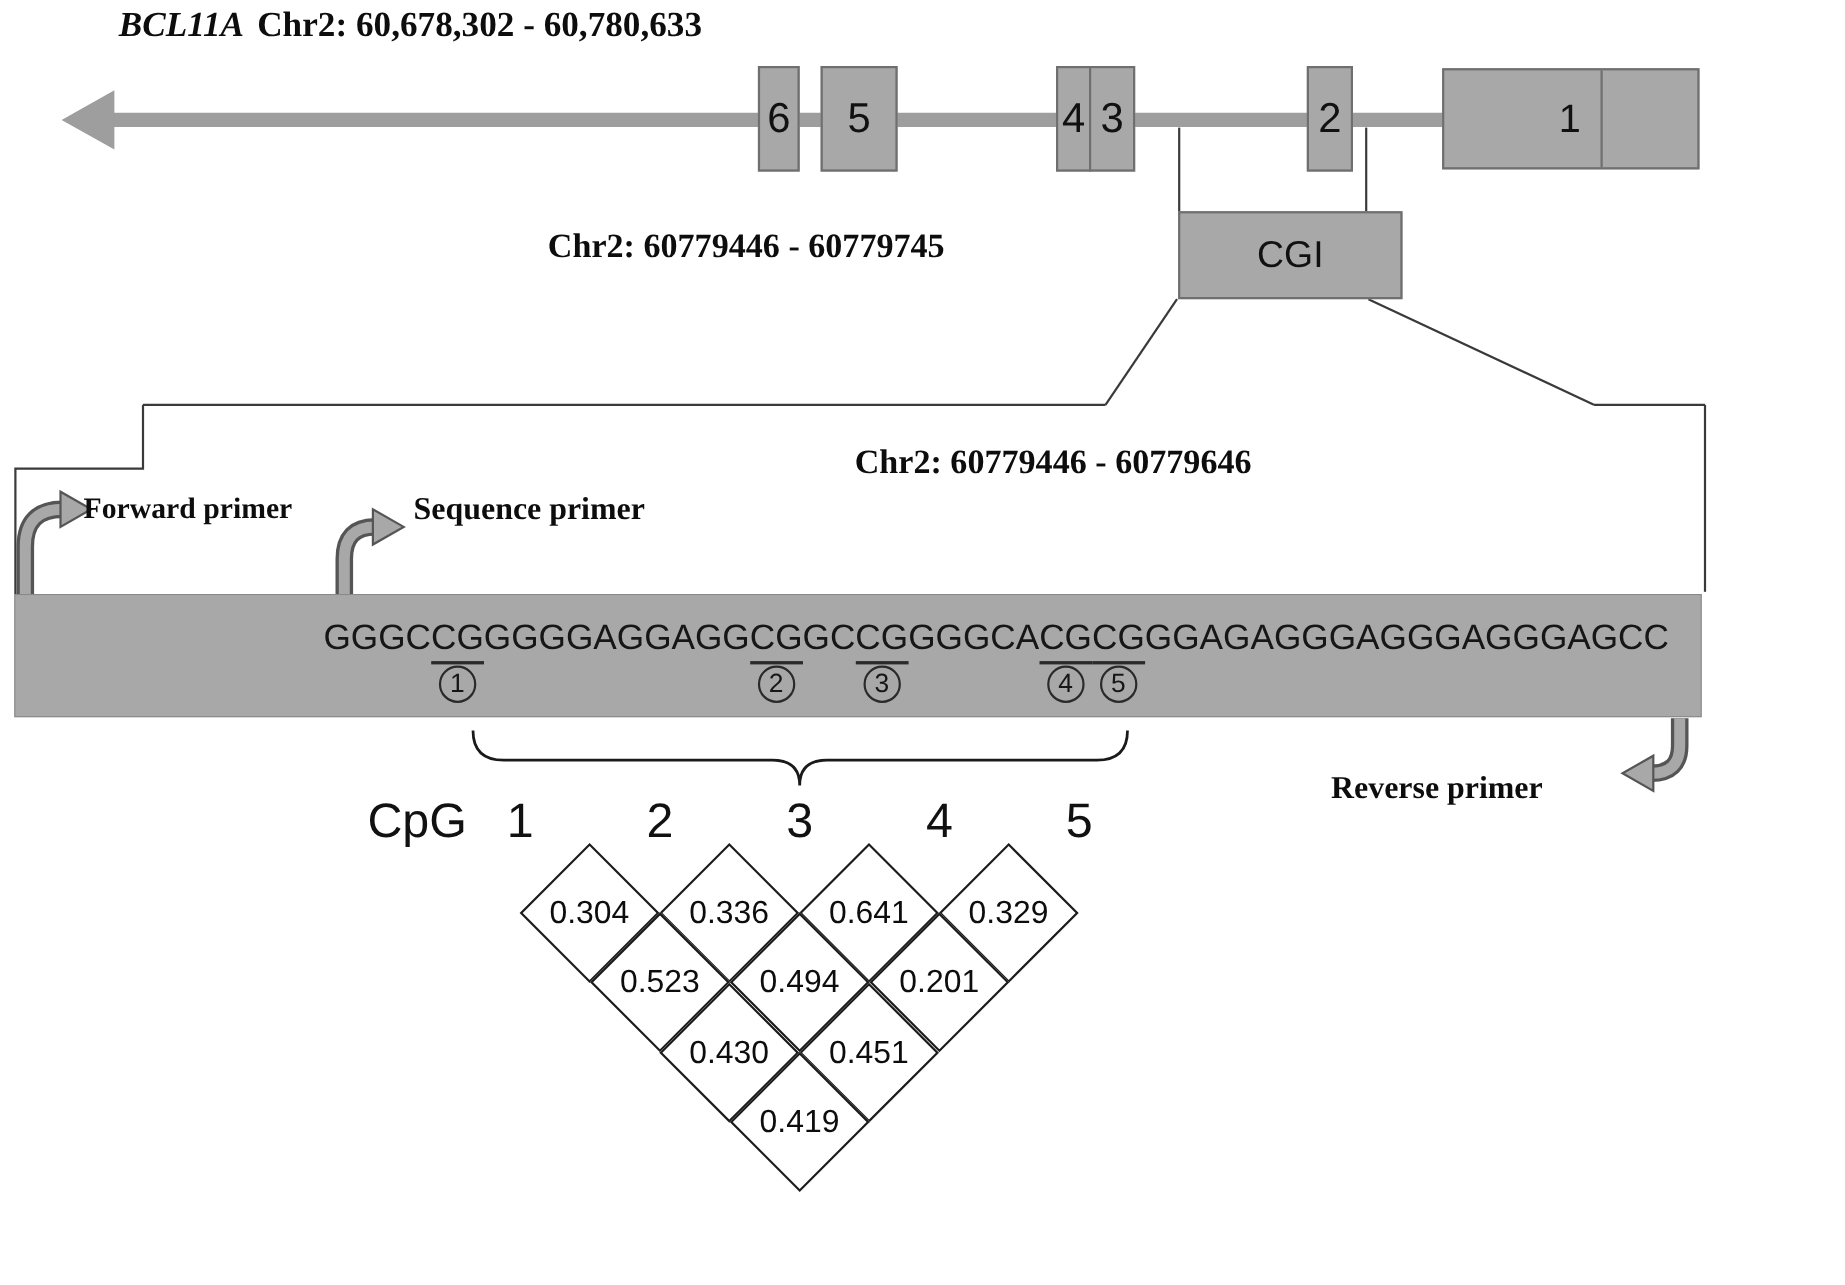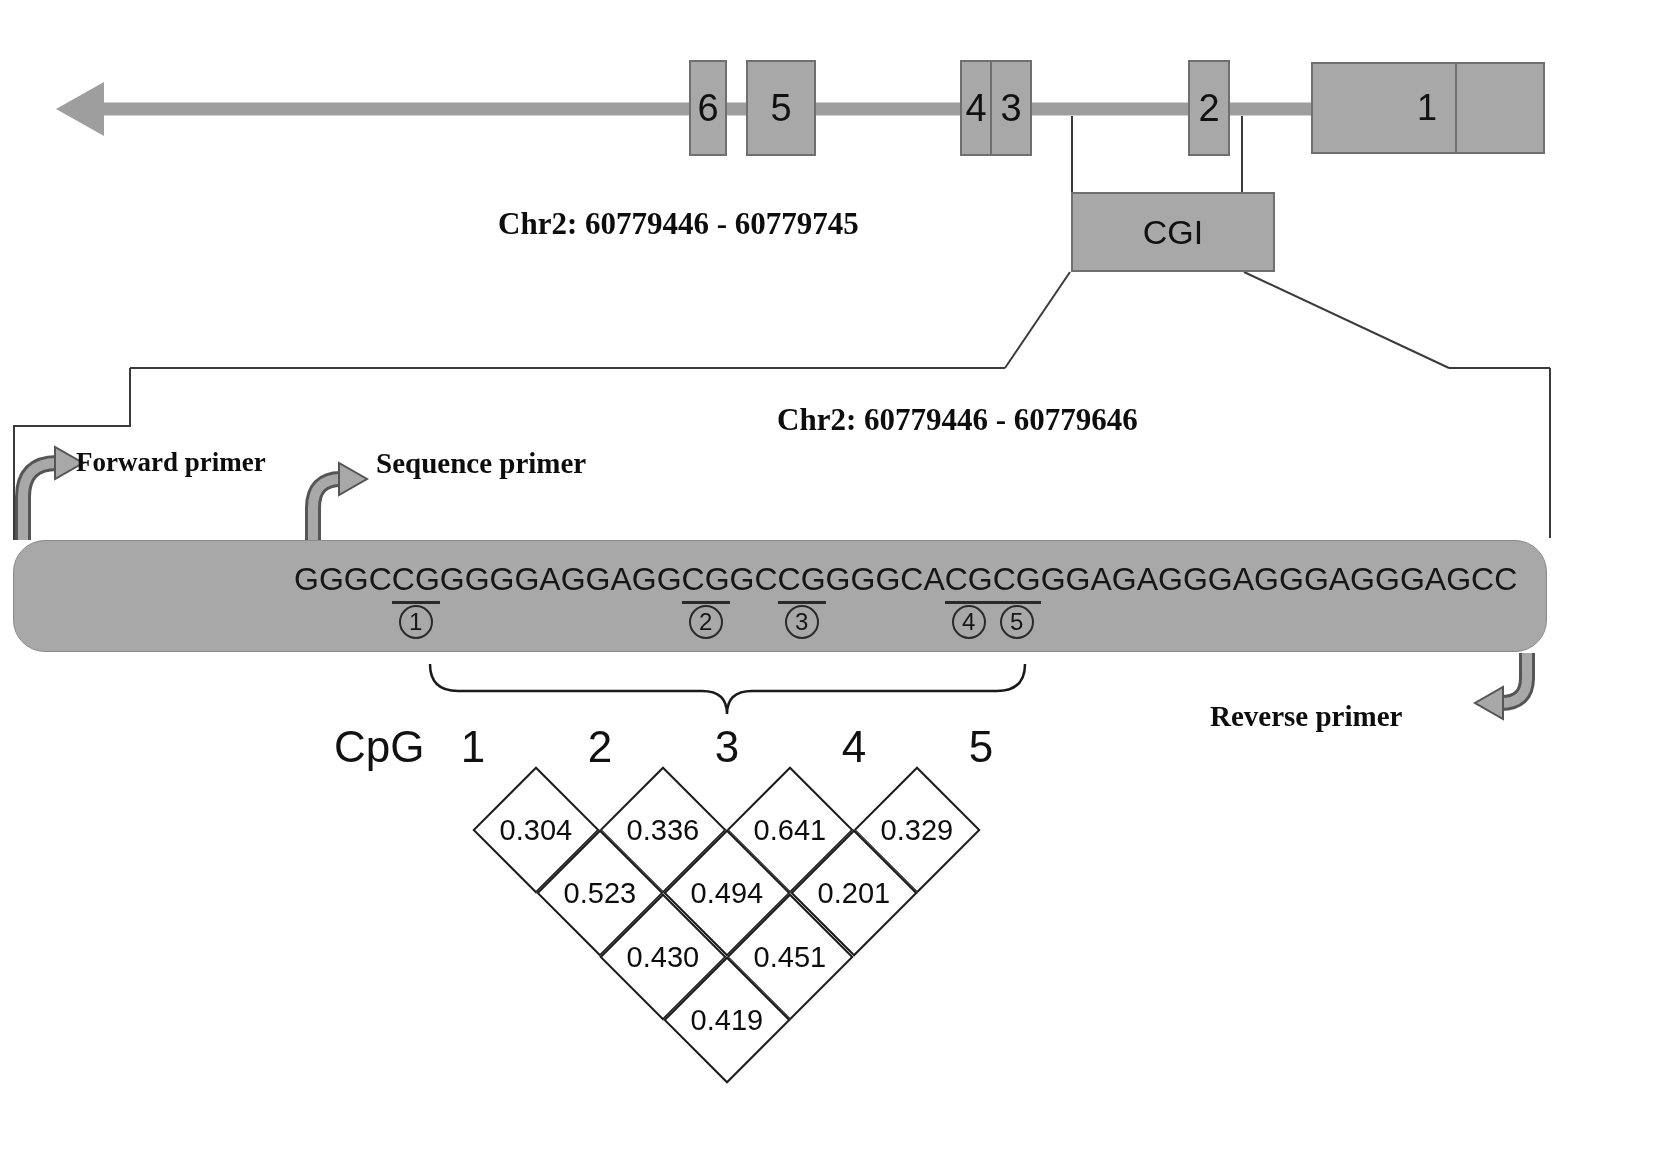--- a/index.html
+++ b/index.html
@@ -96,40 +96,43 @@
 
     <g>
       <path d="M 1527 653 L 1527 678 Q 1527 703 1501 703" fill="none" stroke="#555" stroke-width="16"></path>
       <path d="M 1527 653 L 1527 678 Q 1527 703 1501 703" fill="none" stroke="#a8a8a8" stroke-width="10"></path>
       <polygon points="1503,687 1503,719 1475,703" fill="#a8a8a8" stroke="#555" stroke-width="2"></polygon>
     </g>
 
     <path d="M 430 664 Q 430 691 458 691 L 702 691 Q 727 691 727 714 Q 727 691 752 691 L 997 691 Q 1025 691 1025 664" fill="none" stroke="#1a1a1a" stroke-width="2.5"></path>
   </svg>
 
+  <div class="title" style="left:108px; top:4px; font-size:32px;">
+    <span class="gene-name">BCL11A</span><span>Chr2: 60,678,302 - 60,780,633</span>
+  </div>
 
   <div class="box exon" style="left:689px; top:60px; width:38px; height:96px;">6</div>
   <div class="box exon" style="left:746px; top:60px; width:70px; height:96px;">5</div>
   <div class="box exon" style="left:960px; top:60px; width:32px; height:96px;">4</div>
   <div class="box exon" style="left:990px; top:60px; width:42px; height:96px;">3</div>
   <div class="box exon" style="left:1188px; top:60px; width:42px; height:96px;">2</div>
 
   <div class="box promoter-box" style="left:1311px; top:62px; width:234px; height:92px;">
     <div class="p-cell p-exon1">1</div>
   </div>
 
   <div class="box" style="left:1071px; top:192px; width:204px; height:80px; font-size:34px;">CGI</div>
   <div class="title" style="left:498px; top:206px; font-size:31px;">Chr2: 60779446 - 60779745</div>
   <div class="title" style="left:753px; top:402px; font-size:31px;margin-left:24px;">Chr2: 60779446 - 60779646</div>
 
   <div class="title" style="left:76px; top:447px; font-size:27px;">Forward primer</div>
   <div class="title" style="left:376px; top:447px; font-size:29px;">Sequence primer</div>
   <div class="title" style="left:1210px; top:700px; font-size:29px;">Reverse primer</div>
 
-  <div class="seq-bar" style="left:13px; top:540px; width:1534px; height:112px;border-radius:32px;">
+  <div class="seq-bar" style="left:13px; top:540px; width:1534px; height:112px;">
     <div class="seq-line"><span class="seg">GGGC</span><span class="site"><span class="seg">CG</span><span class="marker">1</span></span><span class="seg">GGGGAGGAGG</span><span class="site"><span class="seg">CG</span><span class="marker">2</span></span><span class="seg">GC</span><span class="site"><span class="seg">CG</span><span class="marker">3</span></span><span class="seg">GGGCA</span><span class="site"><span class="seg">CG</span><span class="marker">4</span></span><span class="site"><span class="seg">CG</span><span class="marker">5</span></span><span class="seg">GGAGAGGGAGGGAGGGAGCC</span></div>
   </div>
 
   <div class="cpg-label" style="left:290px; top:722px;">CpG</div>
   <div class="cpg-num" style="left:453px; top:722px;">1</div>
   <div class="cpg-num" style="left:580px; top:722px;">2</div>
   <div class="cpg-num" style="left:707px; top:722px;">3</div>
   <div class="cpg-num" style="left:834px; top:722px;">4</div>
   <div class="cpg-num" style="left:961px; top:722px;">5</div>
 

